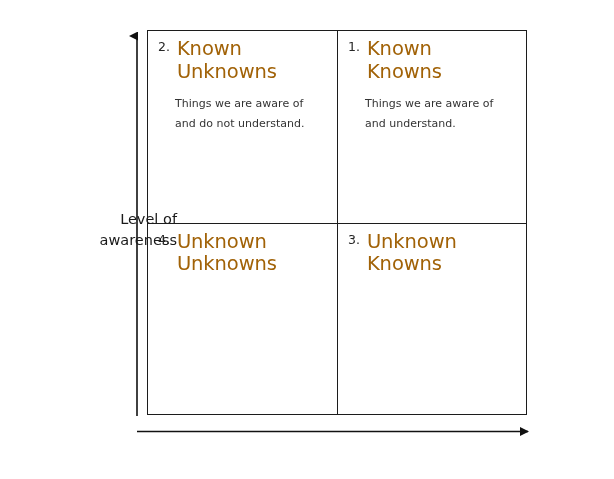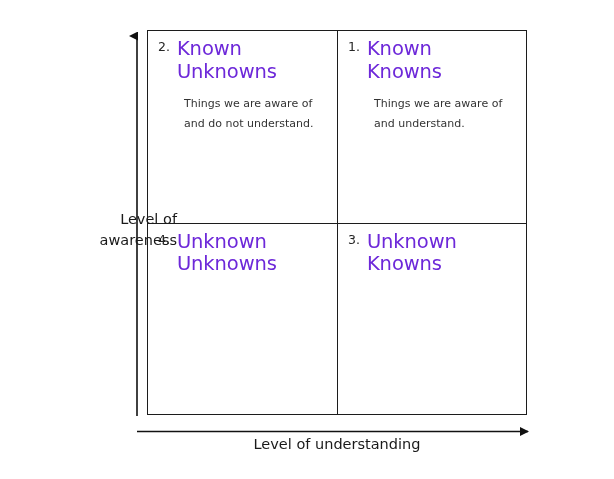--- a/index.html
+++ b/index.html
@@ -64,27 +64,27 @@
   .cell-num {
     font-size: 12.5px;
     color: #262626;
     line-height: 1;
     padding-top: 3px;
     flex: 0 0 auto;
   }
   .cell-title {
     font-size: 19.5px;
     line-height: 1.16;
-    color: #6d28d9;
+    color: #a16207;
     letter-spacing: -0.1px;
     white-space: pre-line;
   }
   .cell-body {
     margin-top: 11px;
-    margin-left: 26px;
+    margin-left: 17px;
     font-size: 11px;
     line-height: 1.78;
     color: #333333;
     white-space: pre-line;
     letter-spacing: 0.01px;
   }
 
   
   .y-axis-label {
     position: absolute;
@@ -169,15 +169,14 @@
     <div class="cell col-right row-bottom">
       <div class="cell-head">
         <span class="cell-num">3.</span>
         <span class="cell-title">Unknown
 Knowns</span>
       </div>
     </div>
 
   </div>
 
-  <div class="x-axis-label">Level of understanding</div>
 
 </div>
 
 </body></html>

